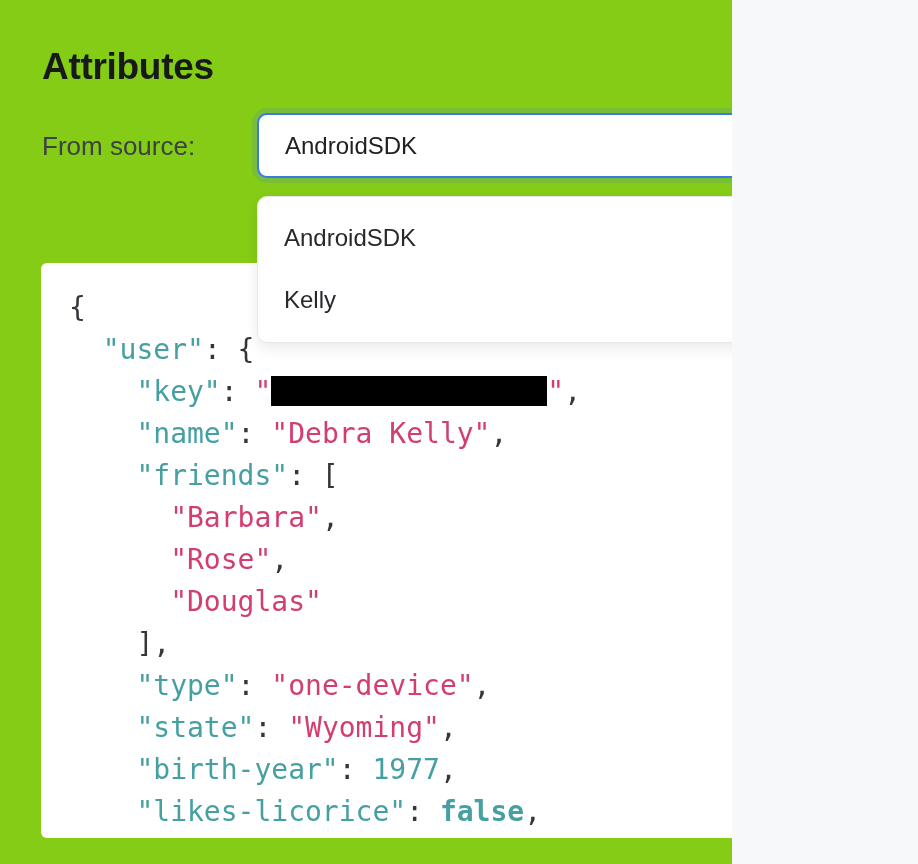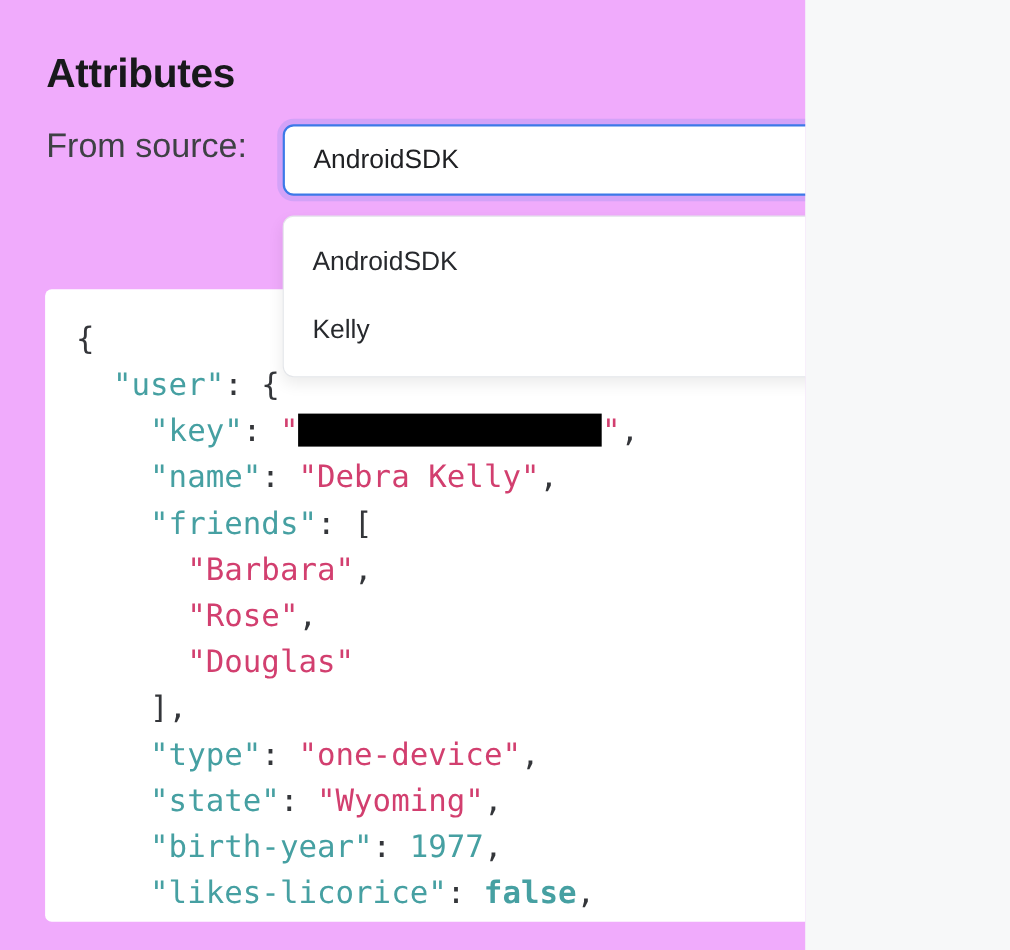--- a/index.html
+++ b/index.html
@@ -5,38 +5,38 @@
   html, body {
     margin: 0;
     padding: 0;
     background: #f7f8f9;
     font-family: "Liberation Sans", "DejaVu Sans", sans-serif;
   }
   .page {
     position: relative;
     width: 732px;
     height: 864px;
-    background: #f0abfc;
+    background: #84cc16;
     overflow: hidden;
   }
   .page-title {
     position: absolute;
     left: 42px;
     top: 44px;
     font-size: 37px;
     line-height: 46px;
     font-weight: 700;
     color: #18191b;
     letter-spacing: -0.3px;
   }
   .from-source-label {
     position: absolute;
     left: 42px;
-    top: 117px;
-    font-size: 31px;
+    top: 131px;
+    font-size: 26px;
     line-height: 31px;
     color: #3e4144;
   }
   .source-select {
     position: absolute;
     left: 257px;
     top: 113px;
     width: 635px;
     height: 65px;
     box-sizing: border-box;

